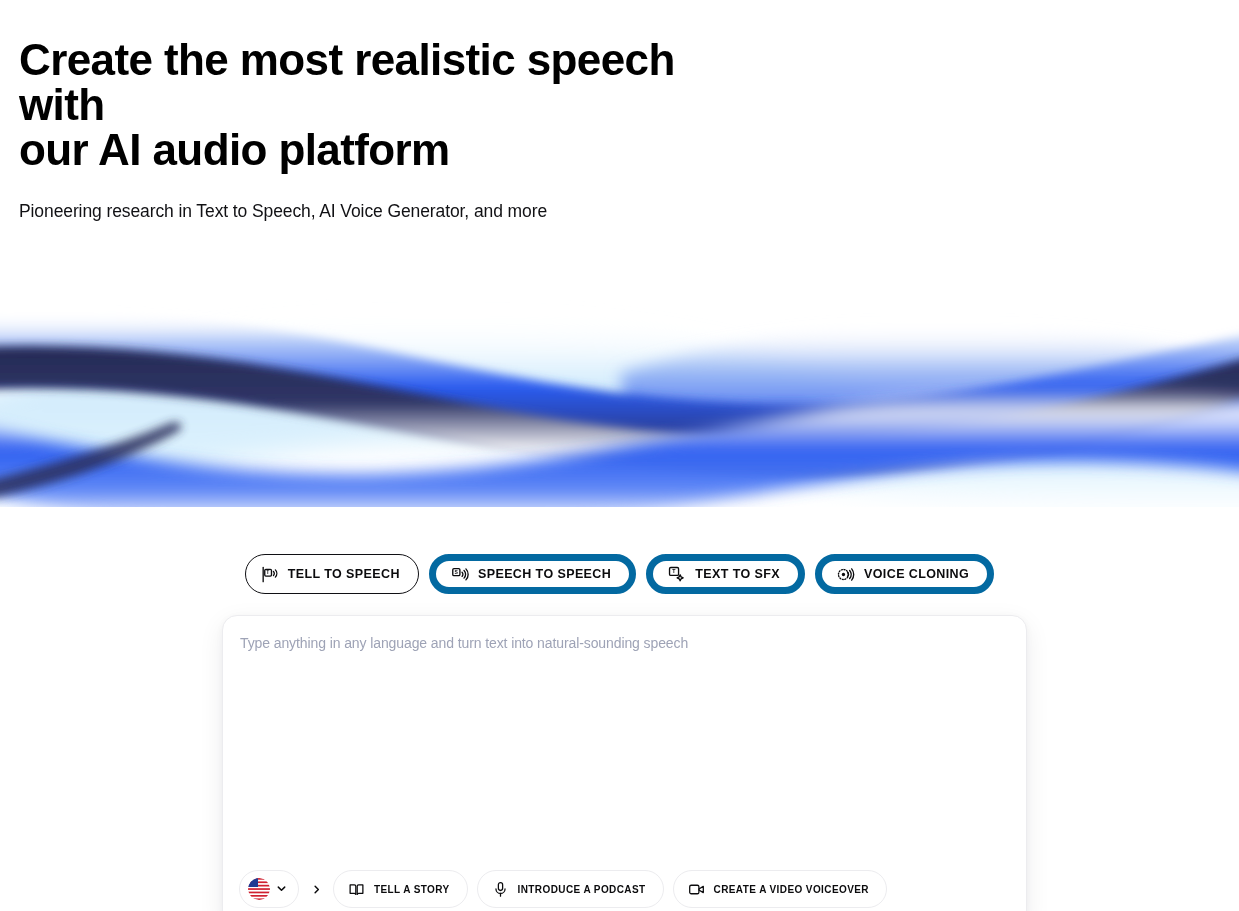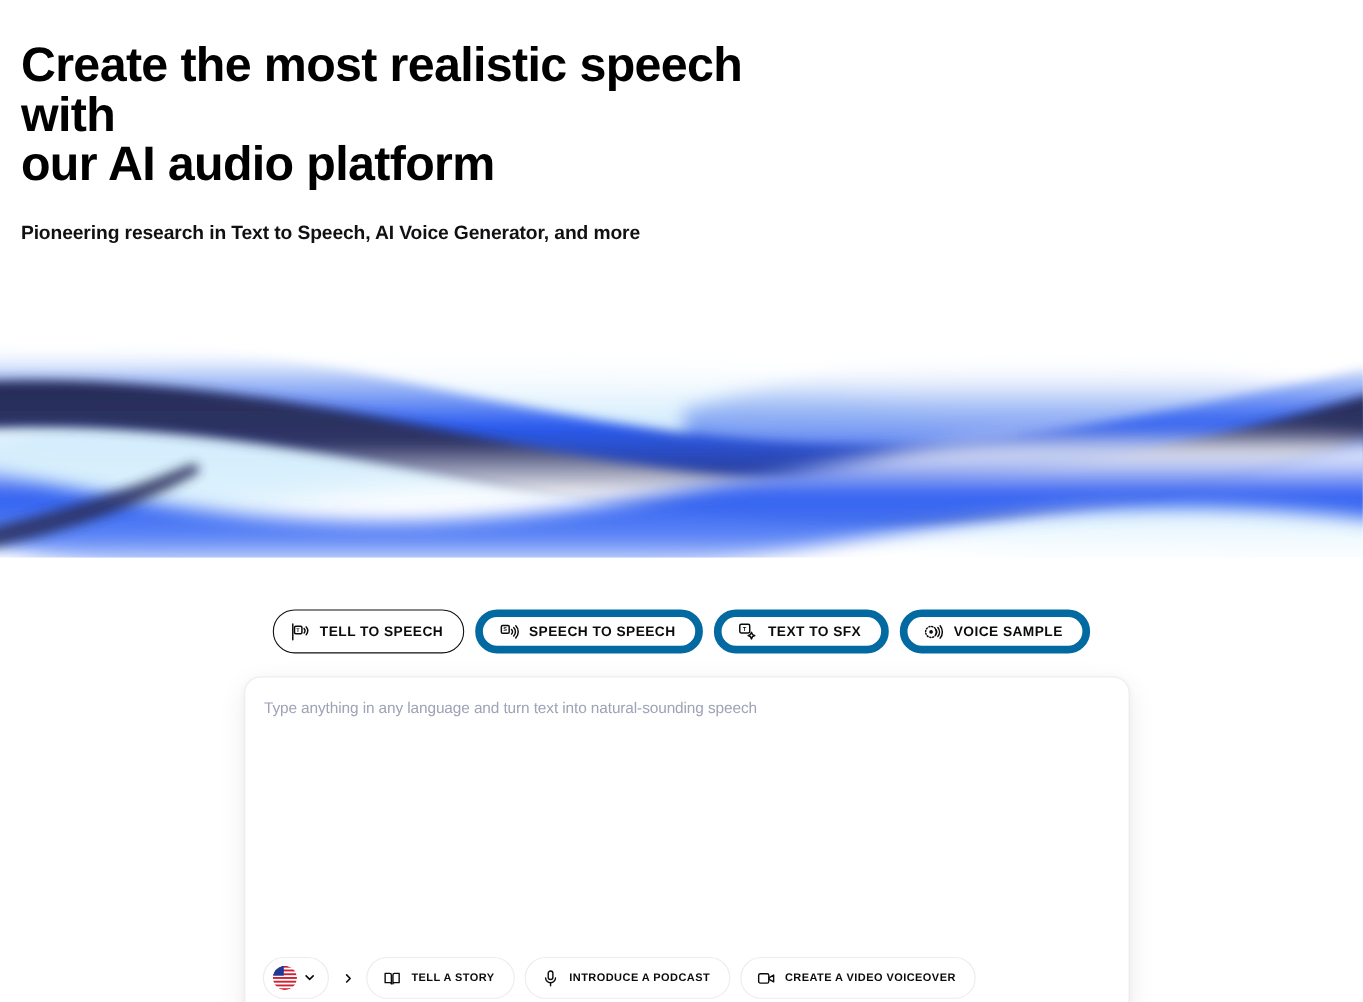--- a/index.html
+++ b/index.html
@@ -38,21 +38,21 @@
     letter-spacing: -0.6px;
     color: #000000;
     max-width: 700px;
   }
   .hero-title .line { display: block; }
 
   .hero-sub {
     margin-top: 27px;
     font-size: 17.5px;
     line-height: 1.3;
-    font-weight: 700;
+    font-weight: 400;
     color: #111114;
     letter-spacing: -0.1px;
   }
 
   .hero-ctas {
     margin-top: 31px;
     display: flex;
     align-items: center;
     gap: 8px;
   }
@@ -356,21 +356,21 @@
     <button class="tab">
       <span class="ico">
         <svg width="19" height="19" viewBox="0 0 24 24" fill="none" stroke="#0b0b0d" stroke-width="1.7" stroke-linecap="round" stroke-linejoin="round">
           <circle cx="9.4" cy="12" r="6.3" stroke-dasharray="1.2 2.1"></circle>
           <circle cx="9.4" cy="12" r="2.1" fill="#0b0b0d" stroke="none"></circle>
           <path d="M14.6 9.1a4.6 4.6 0 0 1 0 5.8"></path>
           <path d="M17.2 6.9a8 8 0 0 1 0 10.2"></path>
           <path d="M19.8 4.9a11.2 11.2 0 0 1 0 14.2"></path>
         </svg>
       </span>
-      <span>VOICE SAMPLE</span>
+      <span>VOICE CLONING</span>
     </button>
   </nav>
 
   <section class="card">
 
     <div class="card-placeholder">Type anything in any language and turn text into natural-sounding speech</div>
 
     <div class="card-toolbar">
 
       <button class="lang-pill">

